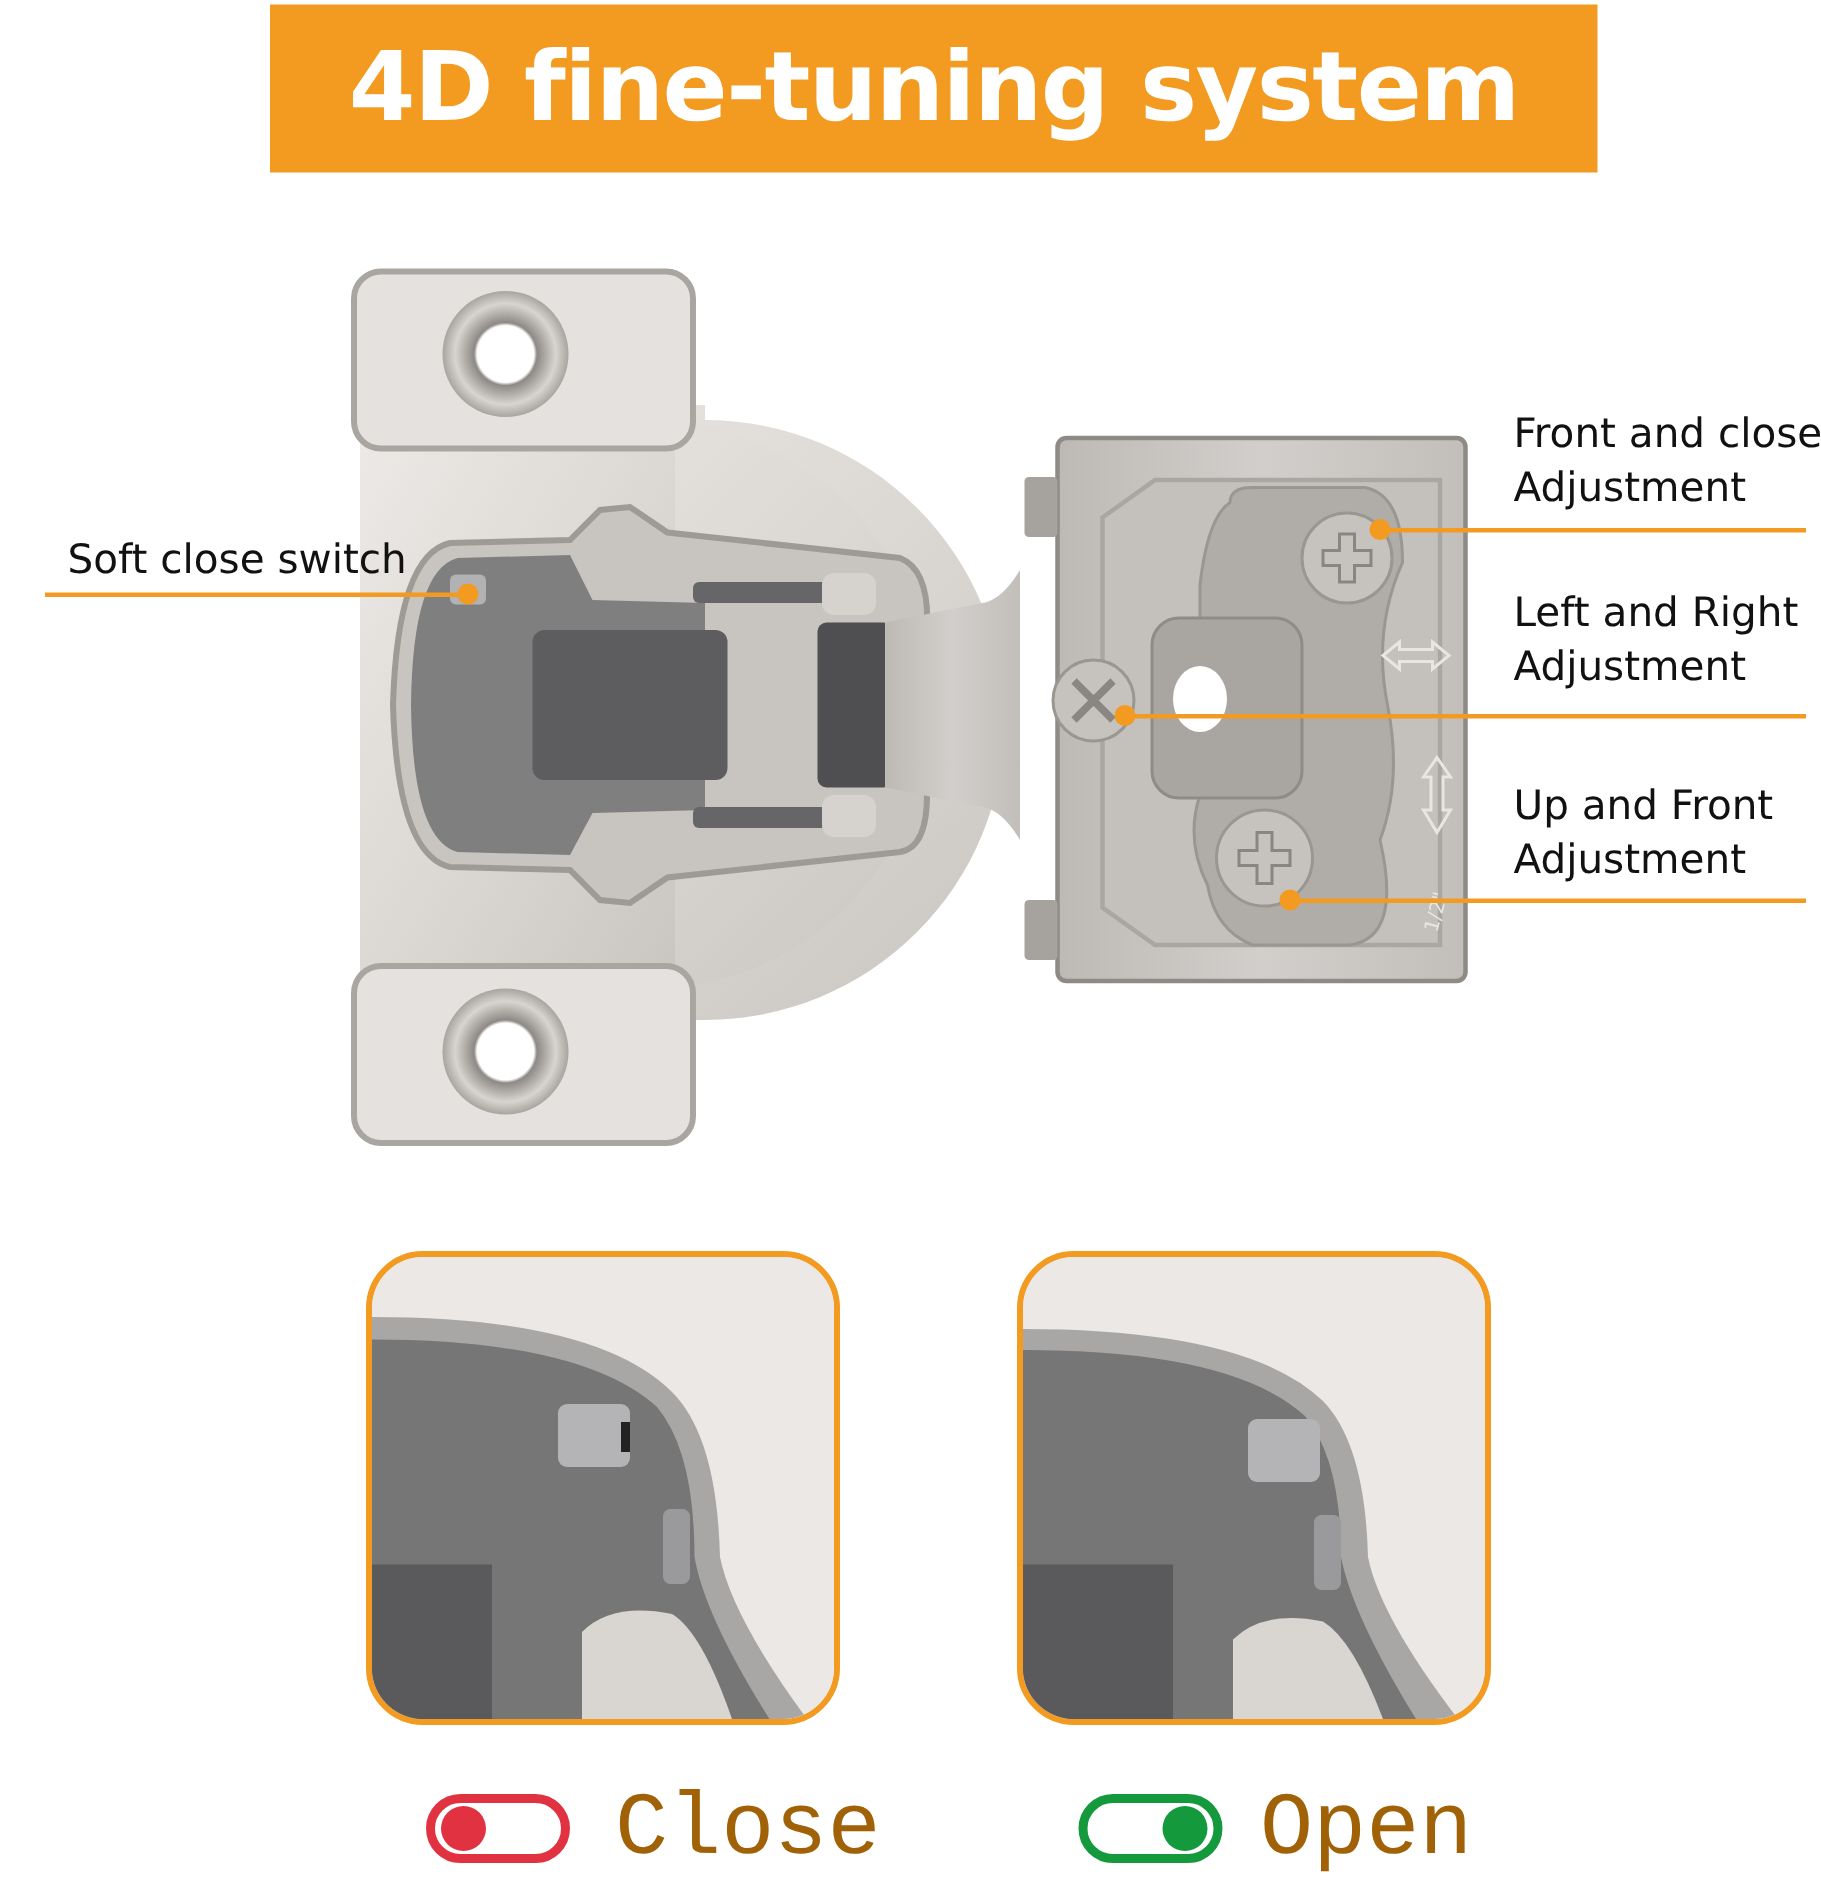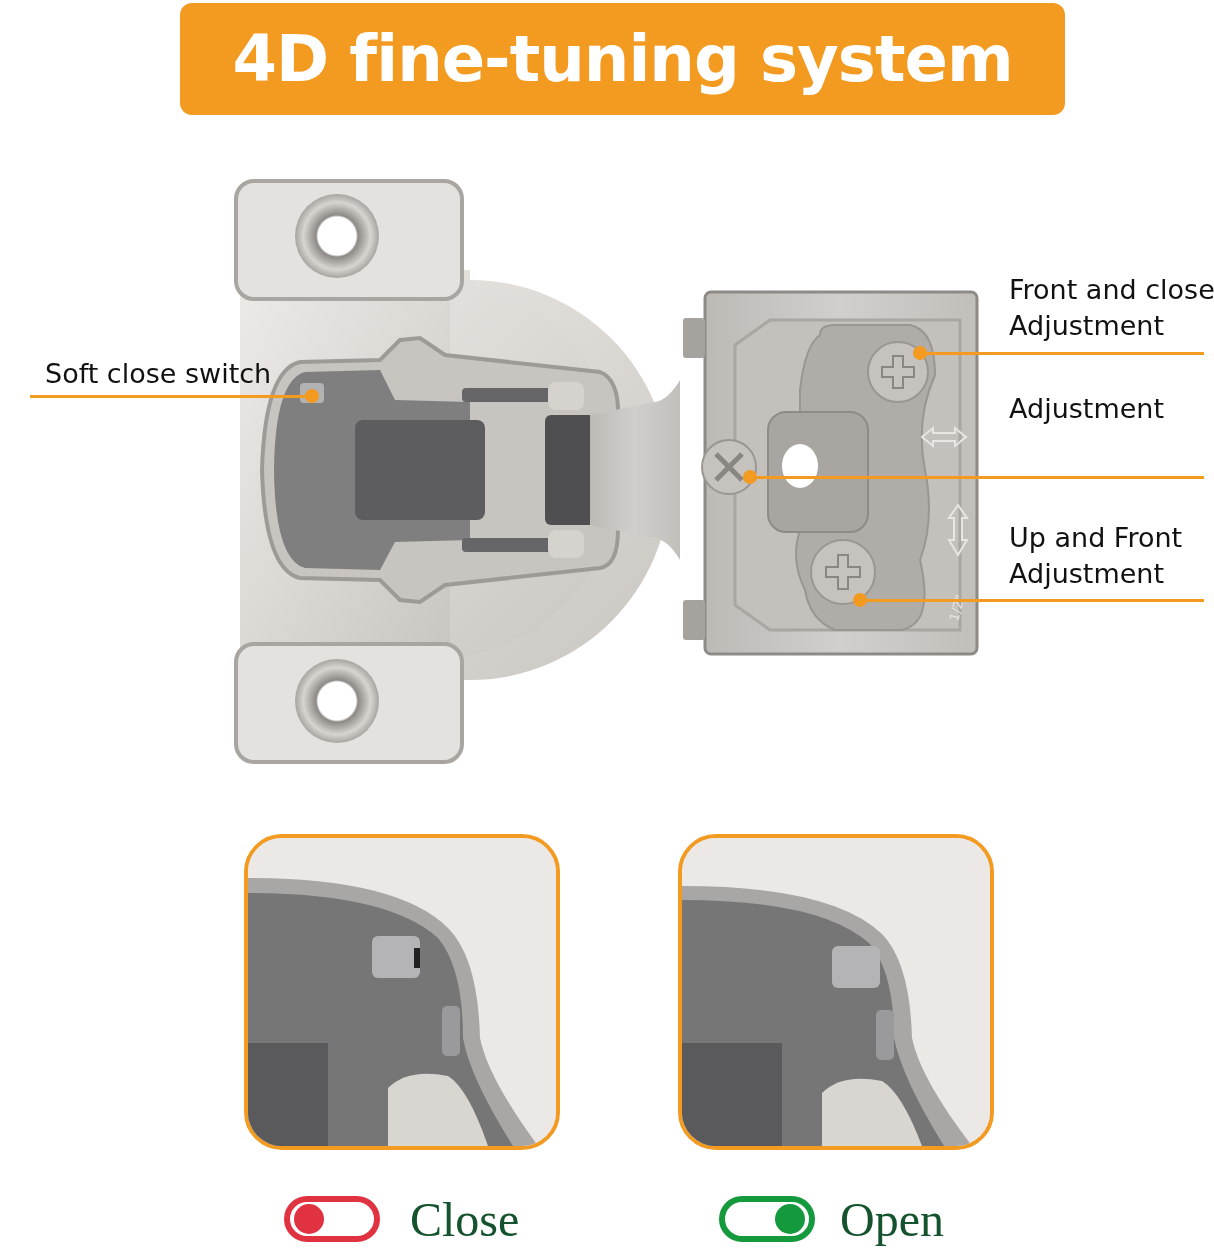--- a/index.html
+++ b/index.html
@@ -1,20 +1,20 @@
 <!DOCTYPE html>
 <html><head>
 <meta charset="utf-8">
 <style>
   html, body { margin:0; padding:0; background:#ffffff; }
   body { width:1214px; height:1253px; position:relative; overflow:hidden; font-family:"DejaVu Sans", sans-serif; }
   .abs { position:absolute; }
   .banner {
     left:180px; top:3px; width:885px; height:112px;
-    background:#f39a21; border-radius:12px;
+    background:#f39a21; border-radius:0;
     display:flex; align-items:center; justify-content:center;
   }
   .banner-title {
     color:#ffffff; font-family:"DejaVu Sans", sans-serif; font-weight:bold;
     font-size:64px; letter-spacing:-1px; line-height:1;
   }
   .label {
     font-family:"DejaVu Sans", sans-serif; font-size:27px; color:#111111;
     line-height:36px; white-space:nowrap;
   }
@@ -24,21 +24,21 @@
   .detail-frame {
     width:316px; height:316px; border:4px solid #f39a21; border-radius:38px;
     overflow:hidden; background:#ebe8e5; box-sizing:border-box;
   }
   .toggle {
     width:96px; height:46px; border-radius:23px; box-sizing:border-box;
     border:6px solid; position:absolute;
   }
   .toggle-knob { width:30px; height:30px; border-radius:50%; position:absolute; top:2px; }
   .state-label {
-    font-family:Liberation Serif, serif; font-size:48px; color:#14532d; line-height:50px;
+    font-family:Liberation Mono, monospace; font-size:59px; color:#a16207; line-height:50px;
   }
 </style>
 </head>
 <body>
 
 <div class="abs banner">
   <span class="banner-title">4D fine-tuning system</span>
 </div>
 
 <svg class="abs hinge-svg" width="1214" height="800" viewBox="0 0 1214 800">
@@ -132,20 +132,21 @@
 <div class="abs callout-dot" style="left:305px; top:389px;"></div>
 
 <div class="abs label" style="left:1009px; top:272px;">
   <div>Front and close</div>
   <div>Adjustment</div>
 </div>
 <div class="abs callout-line" style="left:920px; top:352px; width:284px;"></div>
 <div class="abs callout-dot" style="left:913px; top:346px;"></div>
 
 <div class="abs label" style="left:1009px; top:391px;">
+  <div>Left and Right</div>
   <div>Adjustment</div>
 </div>
 <div class="abs callout-line" style="left:750px; top:476px; width:454px;"></div>
 <div class="abs callout-dot" style="left:743px; top:470px;"></div>
 
 <div class="abs label" style="left:1009px; top:520px;">
   <div>Up and Front</div>
   <div>Adjustment</div>
 </div>
 <div class="abs callout-line" style="left:860px; top:599px; width:344px;"></div>

